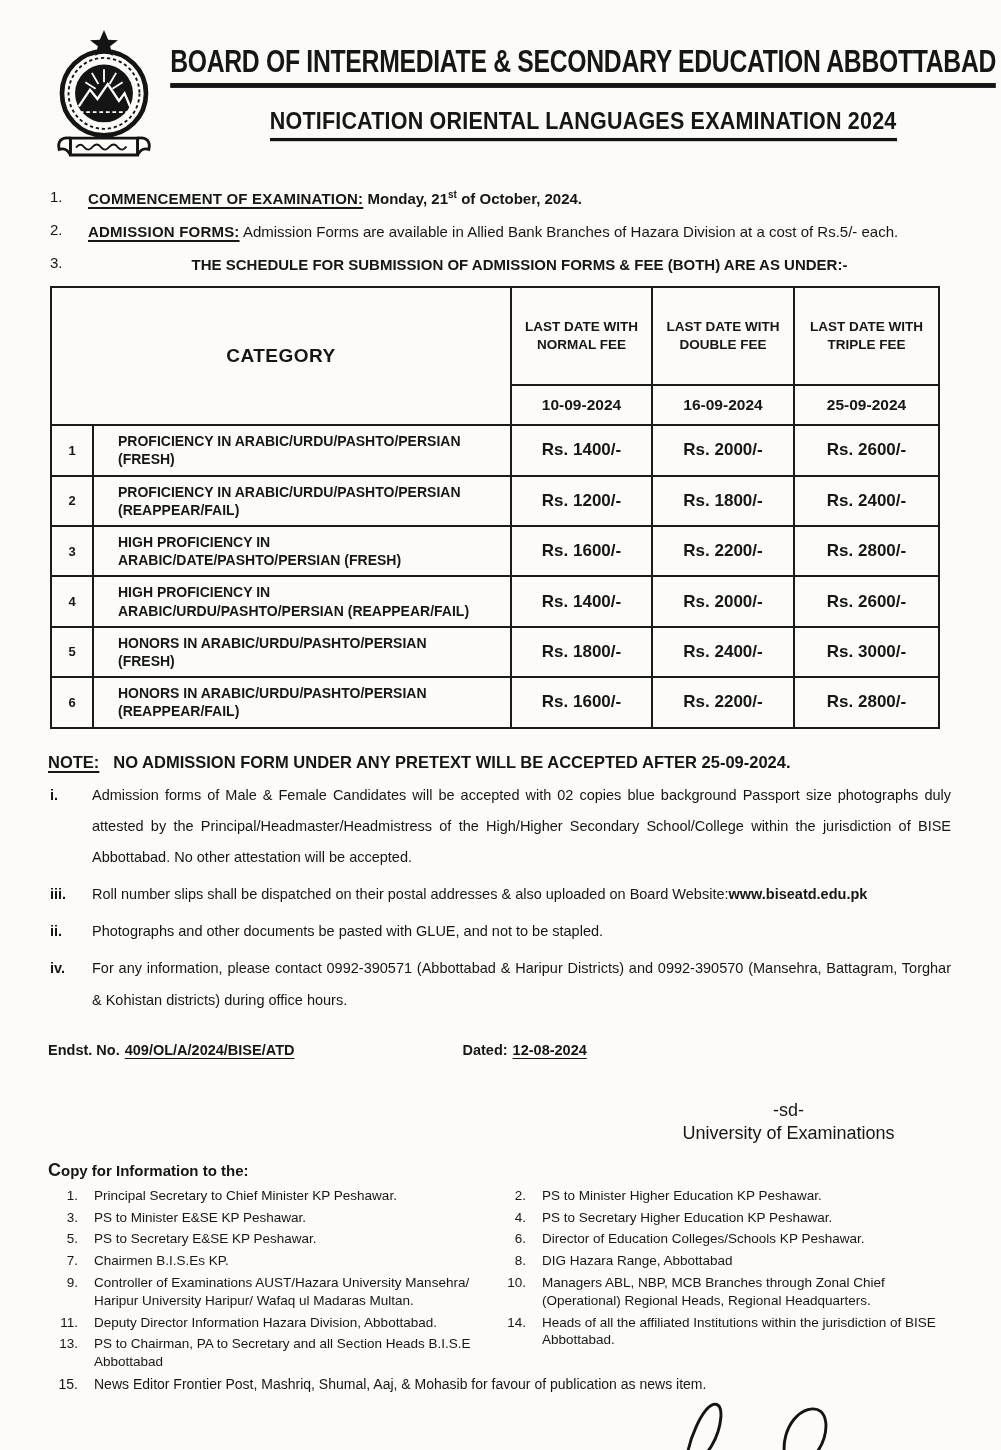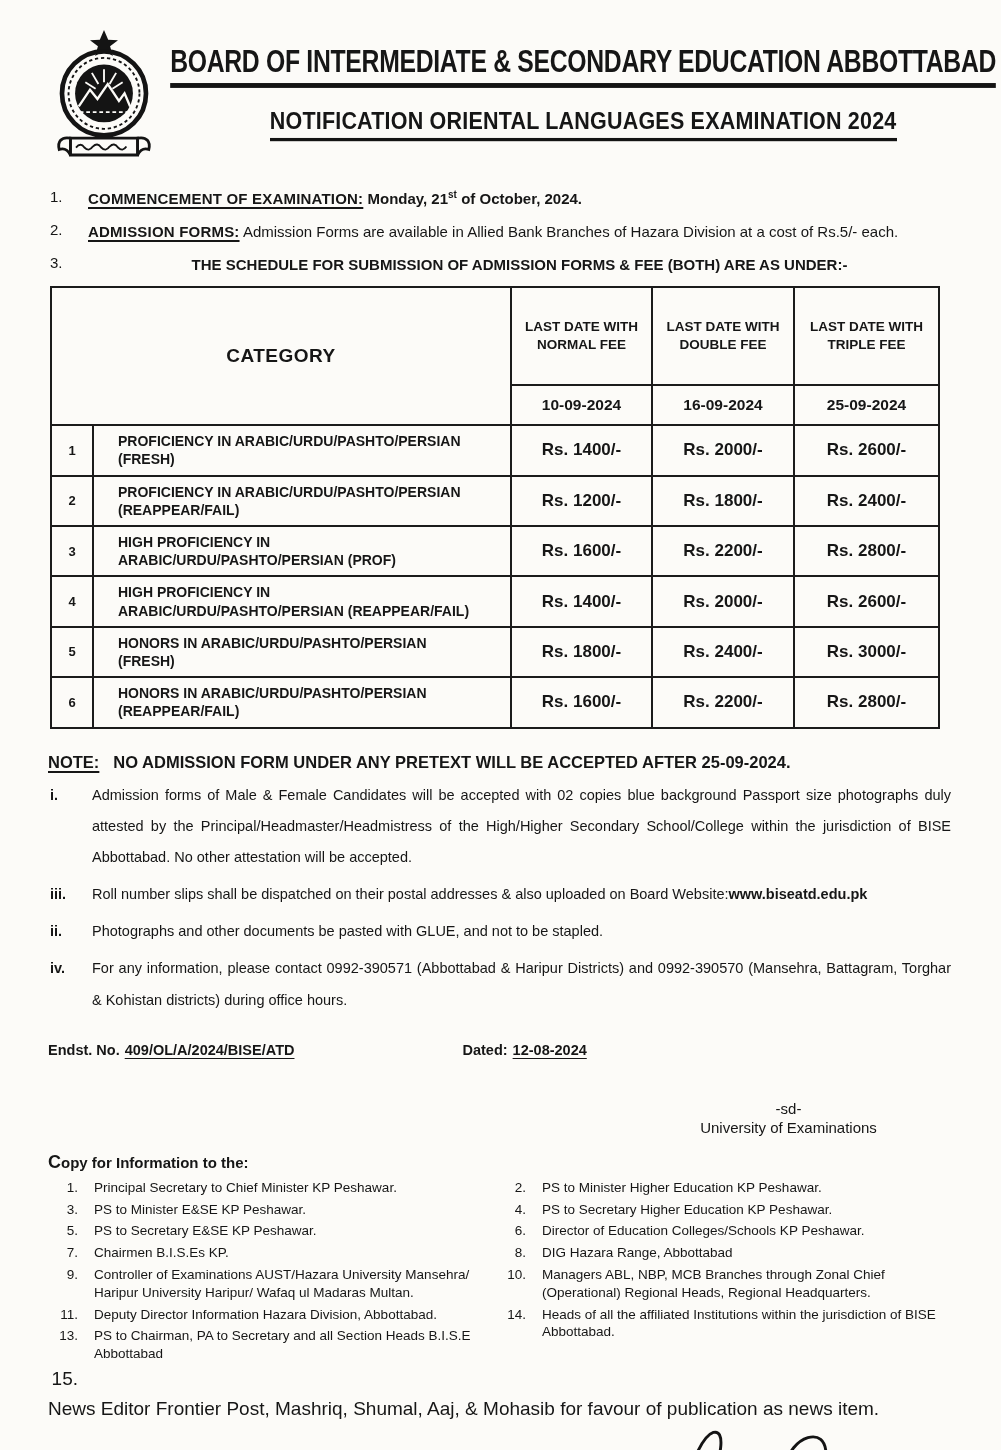--- a/index.html
+++ b/index.html
@@ -63,35 +63,35 @@
   .note-row { display: flex; font-size: 14.5px; margin-bottom: 6px; }
   .note-num { width: 44px; flex: 0 0 44px; padding-left: 2px; font-weight: bold; line-height: 2.15; }
   .note-body { flex: 1; line-height: 2.15; text-align: justify; }
 
   
   .endst { display: flex; margin-top: 26px; font-size: 14.5px; font-weight: bold; }
   .endst .val { text-decoration: underline; text-underline-offset: 3px; margin-left: 5px; }
   .endst .dated { margin-left: 168px; }
 
   
-  .sd-block { width: 215px; margin: 42px 55px 0 auto; text-align: center; font-size: 15px; }
+  .sd-block { width: 215px; margin: 42px 55px 0 auto; text-align: center; font-size: 18px; }
   .sd-block .sd { margin-bottom: 2px; }
 
   
   .copy-sec { margin-top: 16px; }
   .copy-head { font-size: 15px; font-weight: bold; }
   .copy-head::first-letter { font-size: 18px; }
   .copy-cols { display: flex; margin-top: 6px; }
   .copy-col { display: flex; flex-direction: column; }
   .copy-col.left  { width: 448px; flex: 0 0 448px; }
   .copy-col.right { flex: 1; }
   .copy-item { display: flex; font-size: 13.5px; line-height: 1.32; margin-bottom: 4px; }
   .copy-num { width: 30px; flex: 0 0 30px; text-align: right; margin-right: 16px; }
   .copy-text { flex: 1; padding-right: 10px; }
-  .copy-full { display: flex; font-size: 19px; margin-top: 1px; flex-direction: column; }
+  .copy-full { display: flex; font-size: 14px; margin-top: 1px; }
 
   
   .sig-block { width: 300px; margin: 2px 12px 0 auto; text-align: center; }
   .sig-svg { display: block; margin: 0 auto -6px auto; }
   .sig-name { font-size: 15.5px; font-weight: bold; letter-spacing: 0.2px; }
 </style>
 </head>
 <body>
 
 <div class="page">
@@ -183,21 +183,21 @@
     </tr>
     <tr class="datarow">
       <td class="rownum">2</td>
       <td class="catcell">PROFICIENCY IN ARABIC/URDU/PASHTO/PERSIAN (REAPPEAR/FAIL)</td>
       <td class="feecell">Rs. 1200/-</td>
       <td class="feecell">Rs. 1800/-</td>
       <td class="feecell">Rs. 2400/-</td>
     </tr>
     <tr class="datarow">
       <td class="rownum">3</td>
-      <td class="catcell">HIGH PROFICIENCY IN ARABIC/URDU/PASHTO/PERSIAN (PROF)</td>
+      <td class="catcell">HIGH PROFICIENCY IN ARABIC/DATE/PASHTO/PERSIAN (FRESH)</td>
       <td class="feecell">Rs. 1600/-</td>
       <td class="feecell">Rs. 2200/-</td>
       <td class="feecell">Rs. 2800/-</td>
     </tr>
     <tr class="datarow">
       <td class="rownum">4</td>
       <td class="catcell">HIGH PROFICIENCY IN ARABIC/URDU/PASHTO/PERSIAN (REAPPEAR/FAIL)</td>
       <td class="feecell">Rs. 1400/-</td>
       <td class="feecell">Rs. 2000/-</td>
       <td class="feecell">Rs. 2600/-</td>

